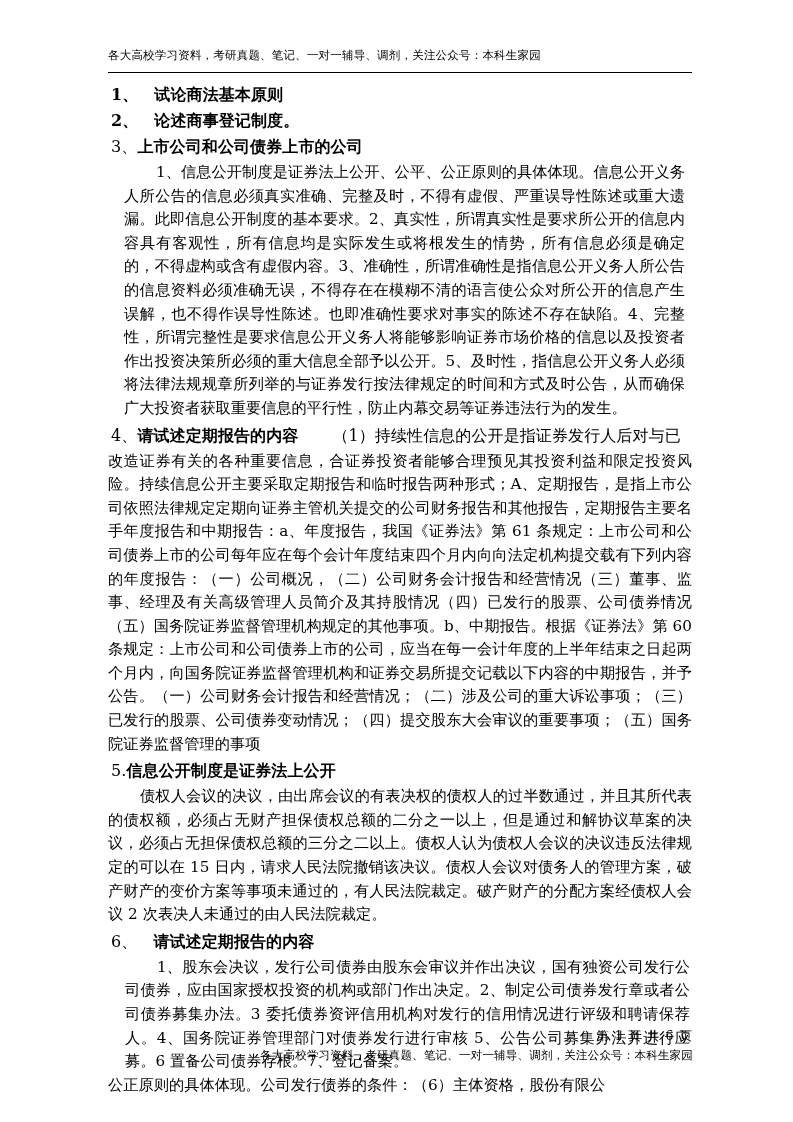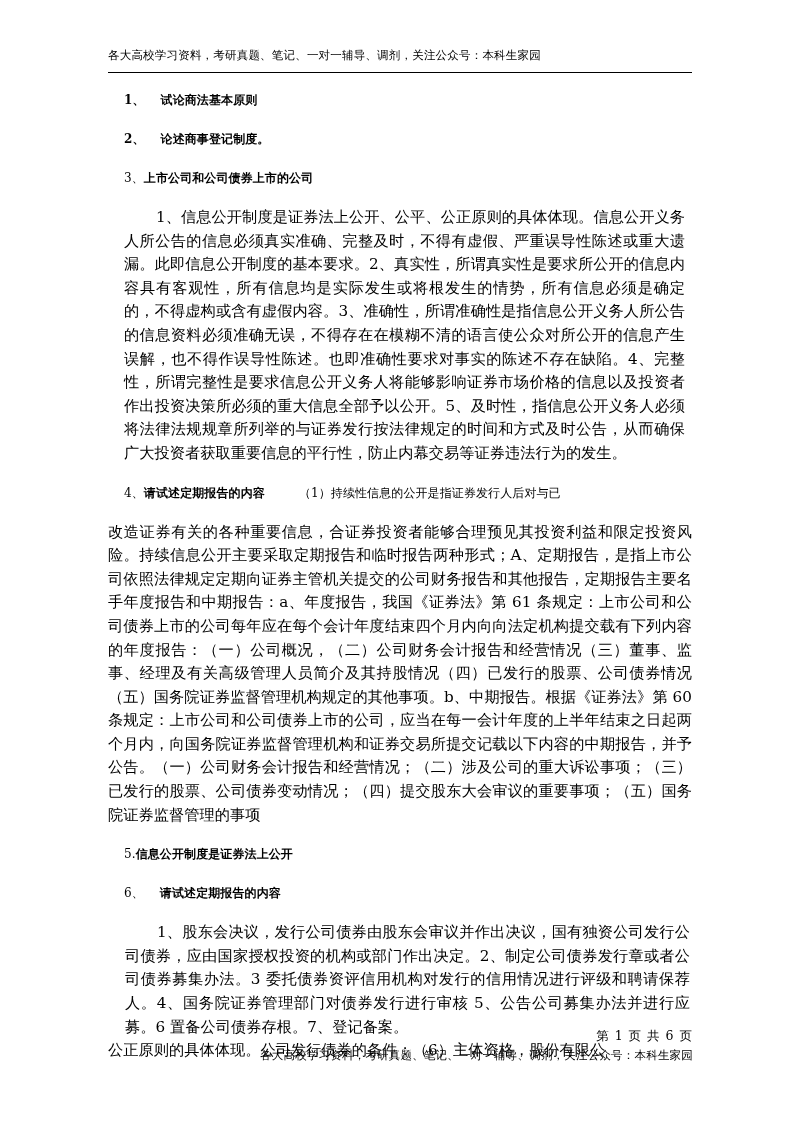--- a/index.html
+++ b/index.html
@@ -36,24 +36,24 @@
   }
   .header-rule {
     border: 0;
     border-top: 1.3px solid #000;
     margin: 0 0 10px 0;
     width: 100%;
   }
 
   
   .heading {
-    font-size: 12px;
+    font-size: 16px;
     line-height: 23px;
     font-weight: bold;
-    margin: 16px;
+    margin: 3px;
     letter-spacing: 0.1px;
   }
   .heading .num {
     font-weight: normal;
   }
   .heading .num-b {
     font-weight: bold;
   }
   .heading .gap {
     display: inline-block;
@@ -127,20 +127,21 @@
 
     <p class="heading"><span class="num-b">2、</span><span class="gap"></span><span>论述商事登记制度。</span></p>
 
     <p class="heading"><span class="num">3、</span><span>上市公司和公司债券上市的公司</span></p>
     <p class="para indent-first inset-both">1、信息公开制度是证券法上公开、公平、公正原则的具体体现。信息公开义务人所公告的信息必须真实准确、完整及时，不得有虚假、严重误导性陈述或重大遗漏。此即信息公开制度的基本要求。2、真实性，所谓真实性是要求所公开的信息内容具有客观性，所有信息均是实际发生或将根发生的情势，所有信息必须是确定的，不得虚构或含有虚假内容。3、准确性，所谓准确性是指信息公开义务人所公告的信息资料必须准确无误，不得存在在模糊不清的语言使公众对所公开的信息产生误解，也不得作误导性陈述。也即准确性要求对事实的陈述不存在缺陷。4、完整性，所谓完整性是要求信息公开义务人将能够影响证券市场价格的信息以及投资者作出投资决策所必须的重大信息全部予以公开。5、及时性，指信息公开义务人必须将法律法规规章所列举的与证券发行按法律规定的时间和方式及时公告，从而确保广大投资者获取重要信息的平行性，防止内幕交易等证券违法行为的发生。</p>
 
     <p class="heading"><span class="num">4、</span><span>请试述定期报告的内容</span><span class="tailgap"></span><span class="tail">（1）持续性信息的公开是指证券发行人后对与已</span></p>
     <p class="para full">改造证券有关的各种重要信息，合证券投资者能够合理预见其投资利益和限定投资风险。持续信息公开主要采取定期报告和临时报告两种形式；A、定期报告，是指上市公司依照法律规定定期向证券主管机关提交的公司财务报告和其他报告，定期报告主要名手年度报告和中期报告：a、年度报告，我国《证券法》第 61 条规定：上市公司和公司债券上市的公司每年应在每个会计年度结束四个月内向向法定机构提交载有下列内容的年度报告：（一）公司概况，（二）公司财务会计报告和经营情况（三）董事、监事、经理及有关高级管理人员简介及其持股情况（四）已发行的股票、公司债券情况（五）国务院证券监督管理机构规定的其他事项。b、中期报告。根据《证券法》第 60 条规定：上市公司和公司债券上市的公司，应当在每一会计年度的上半年结束之日起两个月内，向国务院证券监督管理机构和证券交易所提交记载以下内容的中期报告，并予公告。（一）公司财务会计报告和经营情况；（二）涉及公司的重大诉讼事项；（三）已发行的股票、公司债券变动情况；（四）提交股东大会审议的重要事项；（五）国务院证券监督管理的事项</p>
 
     <p class="heading"><span class="num">5.</span><span>信息公开制度是证券法上公开</span></p>
+    <p class="para indent-first full">债权人会议的决议，由出席会议的有表决权的债权人的过半数通过，并且其所代表的债权额，必须占无财产担保债权总额的二分之一以上，但是通过和解协议草案的决议，必须占无担保债权总额的三分之二以上。债权人认为债权人会议的决议违反法律规定的可以在 15 日内，请求人民法院撤销该决议。债权人会议对债务人的管理方案，破产财产的变价方案等事项未通过的，有人民法院裁定。破产财产的分配方案经债权人会议 2 次表决人未通过的由人民法院裁定。</p>
 
     <p class="heading"><span class="num">6、</span><span class="gap"></span><span>请试述定期报告的内容</span></p>
     <p class="para indent-first inset-left">1、股东会决议，发行公司债券由股东会审议并作出决议，国有独资公司发行公司债券，应由国家授权投资的机构或部门作出决定。2、制定公司债券发行章或者公司债券募集办法。3 委托债券资评信用机构对发行的信用情况进行评级和聘请保荐人。4、国务院证券管理部门对债券发行进行审核 5、公告公司募集办法并进行应募。6 置备公司债券存根。7、登记备案。</p>
     <p class="para full"><span>公正原则的具体体现。</span><span class="tailgap"></span><span>公司发行债券的条件：（6）主体资格，股份有限公</span></p>
 
   </div>
 
   <div class="footer">
     <div class="footer-page">第 1 页 共 6 页</div>
     <div class="footer-banner">各大高校学习资料，考研真题、笔记、一对一辅导、调剂，关注公众号：本科生家园</div>

